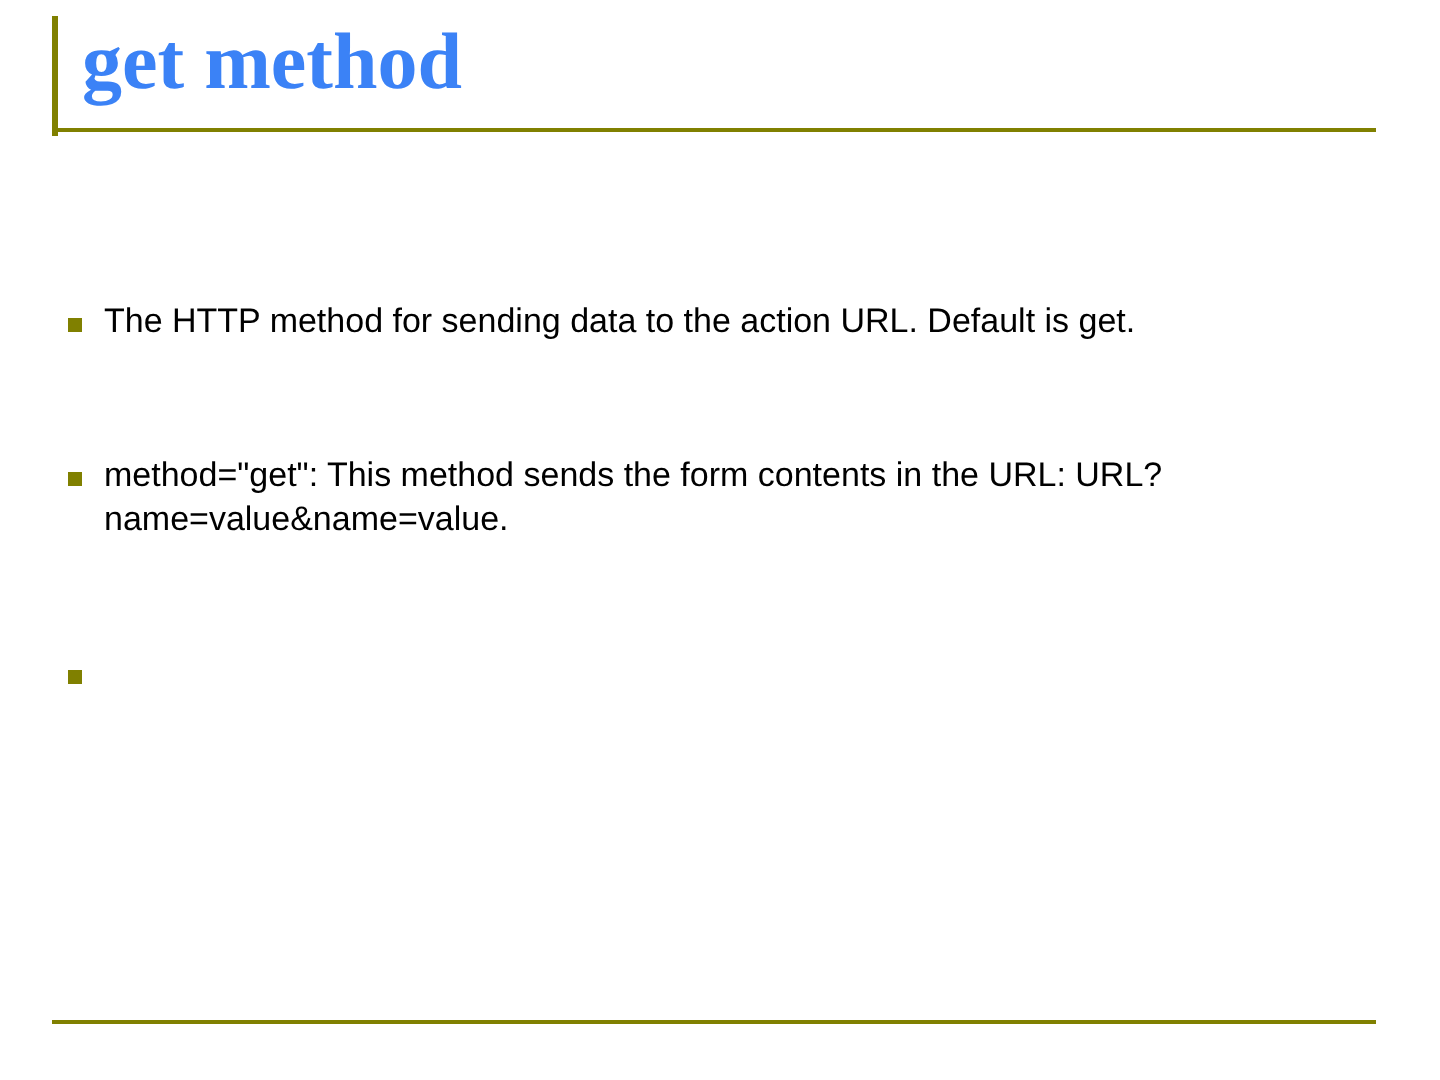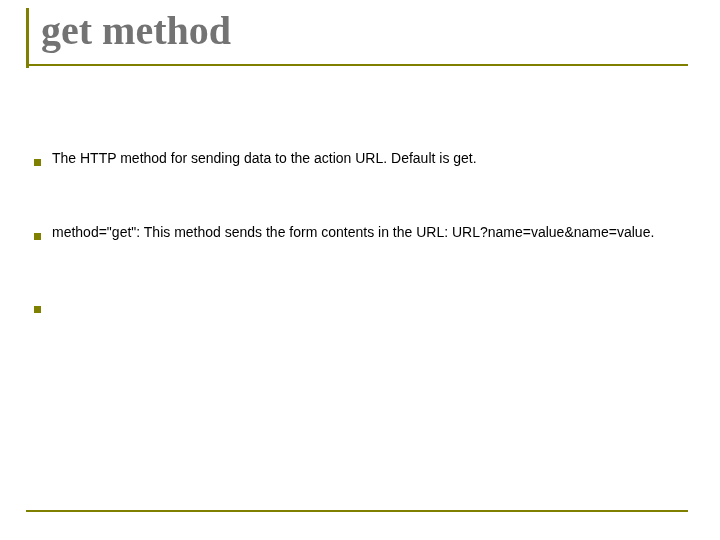--- a/index.html
+++ b/index.html
@@ -24,40 +24,40 @@
       width: 660px;
       height: 60px;
       border-left: 3px solid #808000;
       padding-left: 12px;
       display: flex;
       align-items: flex-start;
     }
     .title {
       font-family: "Times New Roman", Times, serif;
       font-size: 40px;
-      color: #737373;
+      color: #3b82f6;
       line-height: 1.05;
       padding-top: 2px;
     }
     .title-underline {
       position: absolute;
       left: 26px;
       top: 64px;
       width: 662px;
       height: 2px;
       background: #808000;
     }
     .body {
       position: absolute;
       left: 52px;
       top: 150px;
       width: 610px;
     }
     .para {
-      font-size: 14px;
+      font-size: 17px;
       color: #000;
       line-height: 1.25;
       margin-bottom: 56px;
       position: relative;
       padding-left: 0;
     }
     .bullet {
       position: absolute;
       left: -18px;
       top: 9px;

